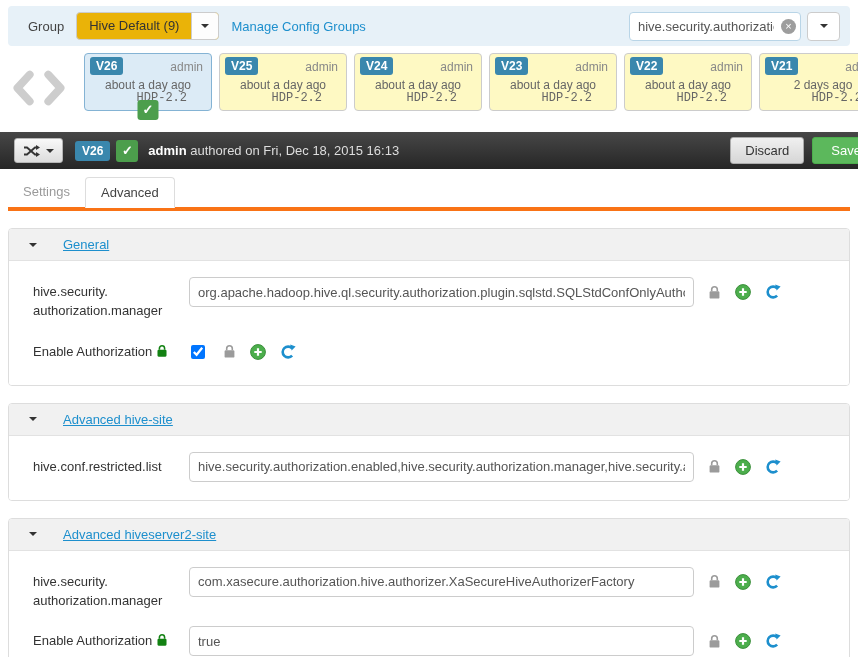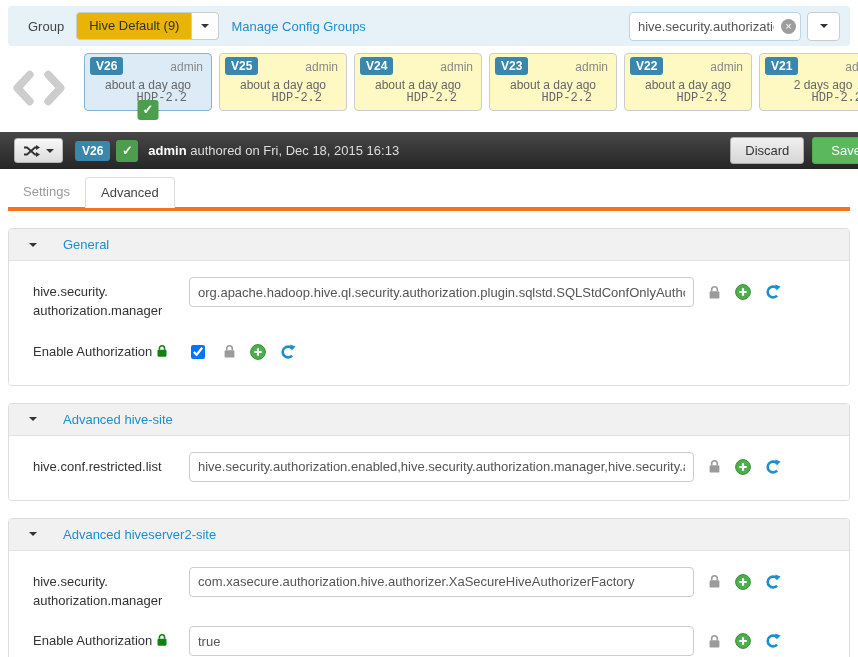--- a/index.html
+++ b/index.html
@@ -74,21 +74,21 @@
   .tab { padding:7px 15px; margin-bottom:-1px; cursor:pointer; }
   .tab.inactive { color:#9a9a9a; }
   .tab.active { background:#fff; border:1px solid #ddd; border-bottom-color:#fff;
     border-radius:4px 4px 0 0; color:#444; }
 
   
   .panel { margin:17px 8px 0; border:1px solid #ddd; border-radius:4px; overflow:hidden; }
   .panel-head { background:#f1f1f1; padding:8px 12px; display:flex;
     align-items:center; border-bottom:1px solid #e2e2e2; }
   .panel-head .caret { margin:0 4px 0 8px; cursor:pointer; }
-  .panel-title { margin-left:22px; }
+  .panel-title { margin-left:22px;text-decoration:underline; }
   .panel-body { padding:16px 12px 2px; background:#fff; }
   .frow { display:flex; align-items:flex-start; margin-bottom:16px; }
   .flabel { width:168px; padding:6px 10px 0 12px; white-space:pre-line; color:#333; line-height:1.45; }
   .fctl { display:flex; align-items:center; gap:14px; min-height:30px; }
   .cfg-input { width:505px; height:30px; border:1px solid #ccc; border-radius:4px;
     padding:4px 8px; font-size:13px; color:#555; font-family:"Liberation Sans",sans-serif; }
   .cfg-check { width:14px; height:14px; margin:0 4px 0 2px; cursor:pointer; }
   .icon-btn { display:inline-flex; align-items:center; cursor:pointer; }
   .lock-inline { display:inline-block; vertical-align:-2px; margin-left:4px; }
 </style>

